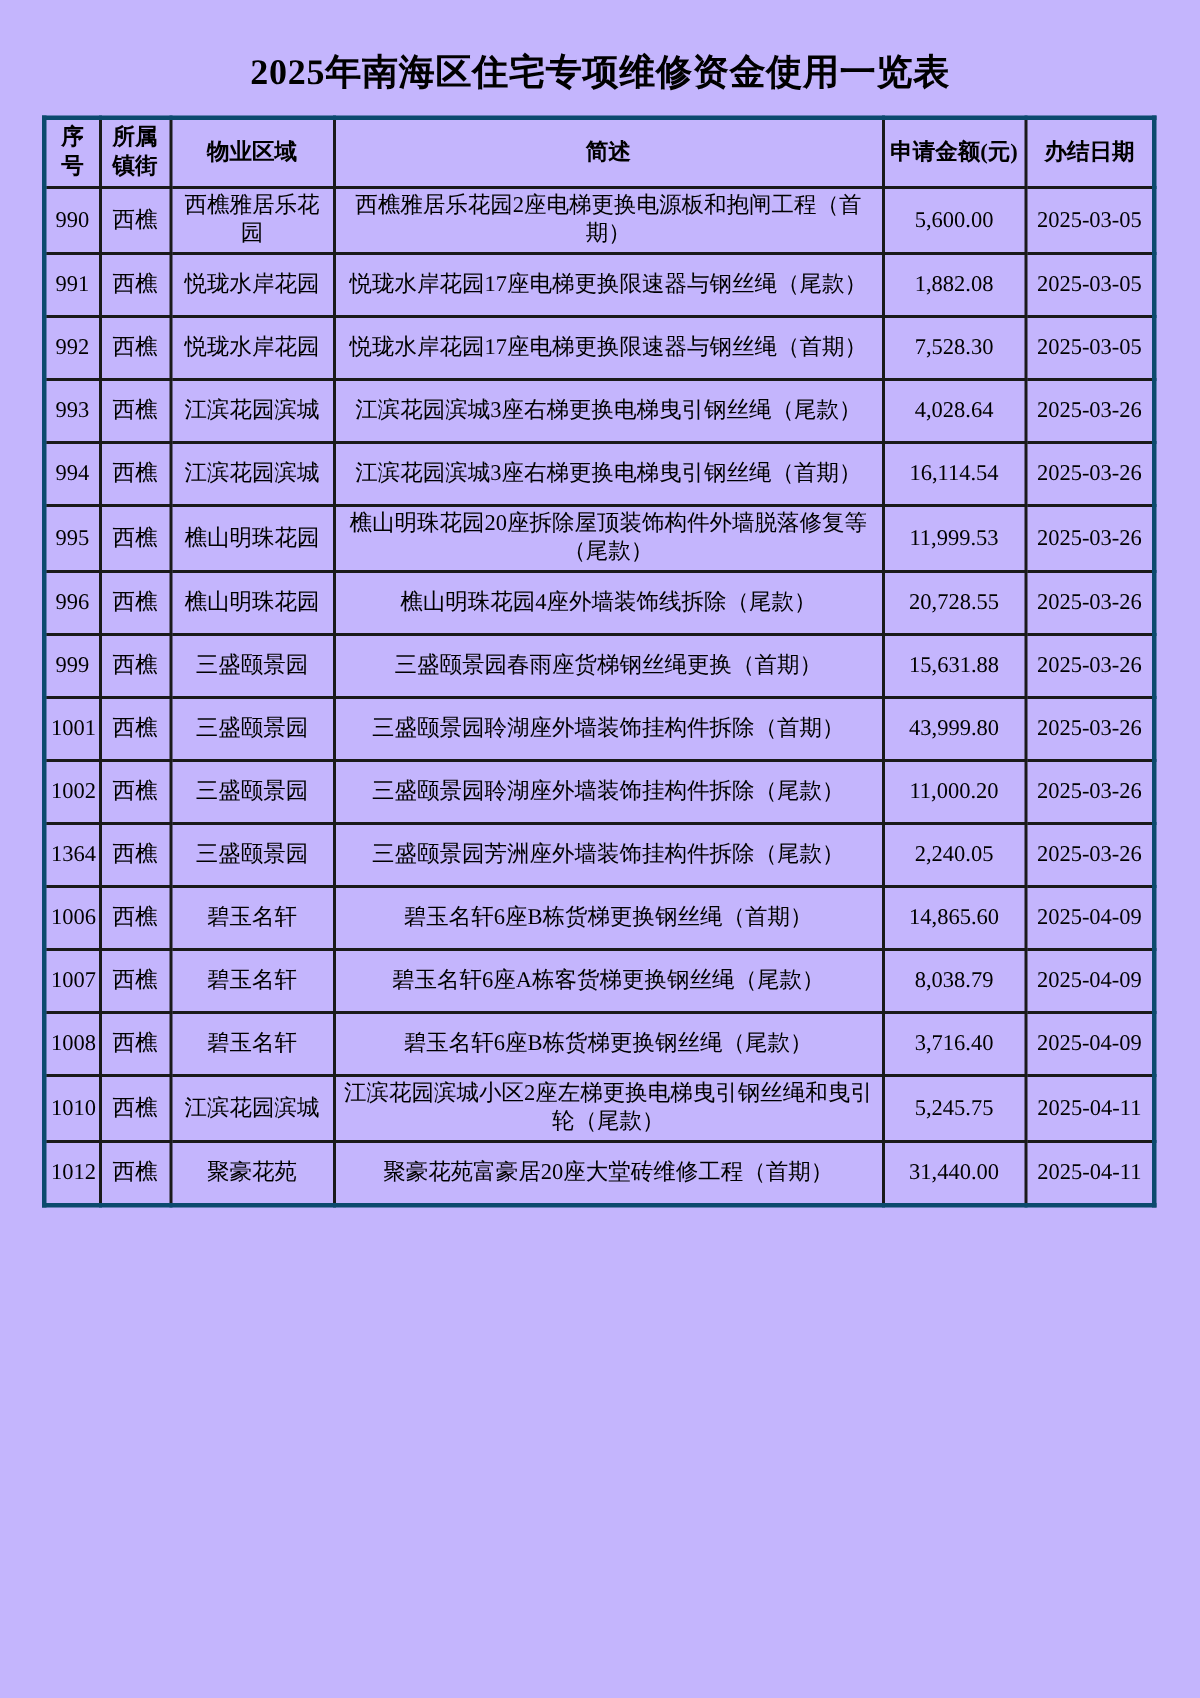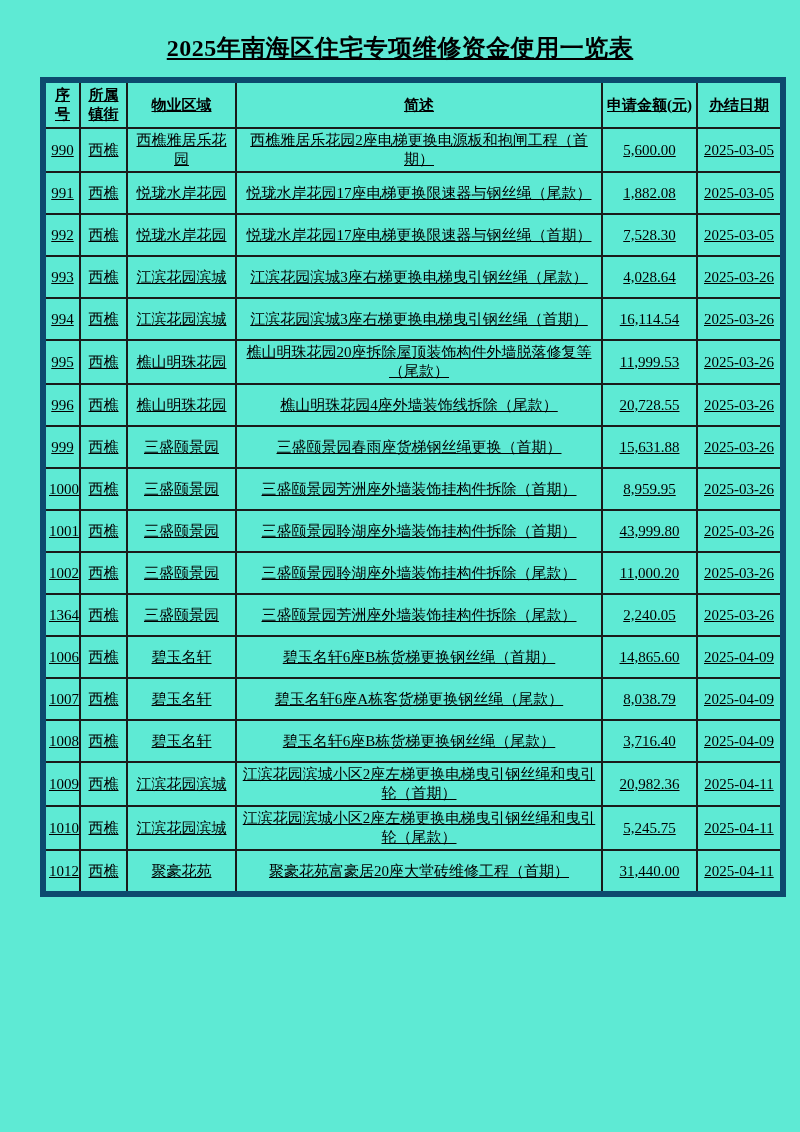--- a/index.html
+++ b/index.html
@@ -9,38 +9,37 @@
     width: 800px;
     height: 1132px;
     overflow: hidden;
     font-family: "Liberation Serif", "DejaVu Serif", serif;
     color: #000000;
   }
   .page {
     position: relative;
     width: 800px;
     height: 1132px;
-    background: #5eead4;
-    text-decoration: underline;
+    background: #c4b5fd;
   }
   .doc-title {
     margin: 0;
     padding-top: 32px;
     padding-bottom: 13px;
     text-align: center;
     font-size: 24px;
     font-weight: bold;
     letter-spacing: 0.5px;
   }
   table.fund-table {
     border-collapse: collapse;
     table-layout: fixed;
-    margin-left: 40px;
+    margin-left: 28px;
     width: 740px;
-    border: 6px solid #0c4a6e;
+    border: 3px solid #0c4a6e;
   }
   table.fund-table th,
   table.fund-table td {
     border: 2px solid #1a1a1a;
     font-size: 15px;
     line-height: 19px;
     vertical-align: middle;
     text-align: center;
     padding: 2px 3px;
     overflow: hidden;
@@ -157,28 +156,20 @@
 
   <tr>
     <td class="c-no">999</td>
     <td class="c-town">西樵</td>
     <td class="c-area">三盛颐景园</td>
     <td class="c-desc">三盛颐景园春雨座货梯钢丝绳更换（首期）</td>
     <td class="c-amount">15,631.88</td>
     <td class="c-date">2025-03-26</td>
   </tr>
 
-  <tr>
-    <td class="c-no">1000</td>
-    <td class="c-town">西樵</td>
-    <td class="c-area">三盛颐景园</td>
-    <td class="c-desc">三盛颐景园芳洲座外墙装饰挂构件拆除（首期）</td>
-    <td class="c-amount">8,959.95</td>
-    <td class="c-date">2025-03-26</td>
-  </tr>
 
   <tr>
     <td class="c-no">1001</td>
     <td class="c-town">西樵</td>
     <td class="c-area">三盛颐景园</td>
     <td class="c-desc">三盛颐景园聆湖座外墙装饰挂构件拆除（首期）</td>
     <td class="c-amount">43,999.80</td>
     <td class="c-date">2025-03-26</td>
   </tr>
 
@@ -222,28 +213,20 @@
 
   <tr>
     <td class="c-no">1008</td>
     <td class="c-town">西樵</td>
     <td class="c-area">碧玉名轩</td>
     <td class="c-desc">碧玉名轩6座B栋货梯更换钢丝绳（尾款）</td>
     <td class="c-amount">3,716.40</td>
     <td class="c-date">2025-04-09</td>
   </tr>
 
-  <tr>
-    <td class="c-no">1009</td>
-    <td class="c-town">西樵</td>
-    <td class="c-area">江滨花园滨城</td>
-    <td class="c-desc">江滨花园滨城小区2座左梯更换电梯曳引钢丝绳和曳引轮（首期）</td>
-    <td class="c-amount">20,982.36</td>
-    <td class="c-date">2025-04-11</td>
-  </tr>
 
   <tr>
     <td class="c-no">1010</td>
     <td class="c-town">西樵</td>
     <td class="c-area">江滨花园滨城</td>
     <td class="c-desc">江滨花园滨城小区2座左梯更换电梯曳引钢丝绳和曳引轮（尾款）</td>
     <td class="c-amount">5,245.75</td>
     <td class="c-date">2025-04-11</td>
   </tr>
 

